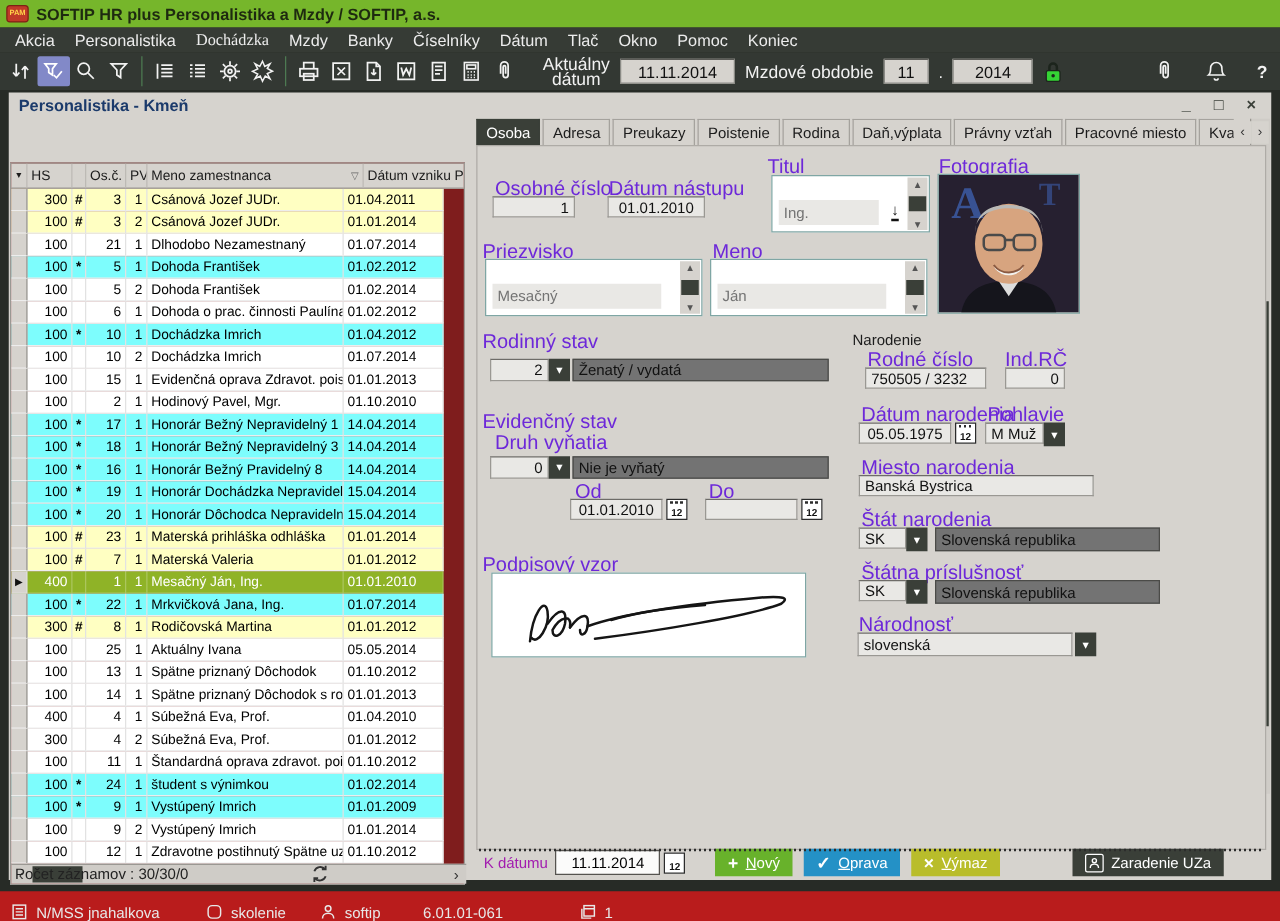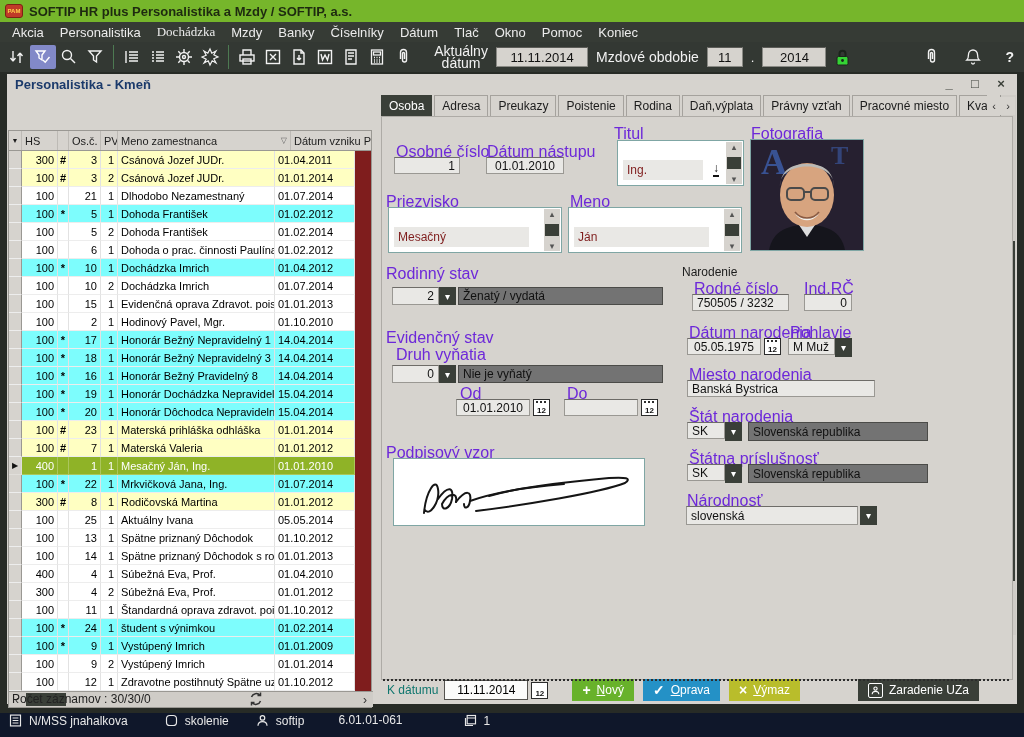--- a/index.html
+++ b/index.html
@@ -78,50 +78,50 @@
   .form-area { position:absolute; left:4px; right:4px; top:42px; bottom:24px; background:#d6d3ce; border:1px solid #aeaba6; }
   .lbl { position:absolute; font-size:16px; color:#6d28d9; white-space:nowrap; }
   .field { position:absolute; background:#e9e8e5; border:1px solid #9a9893; border-top-color:#6e6c68; font-size:12px; color:#111;
            display:flex; align-items:center; padding:0 4px; height:17px; white-space:nowrap; overflow:hidden; }
   .field.right { justify-content:flex-end; }
   .field.center { justify-content:center; }
   .field.dark-border { border:1px solid #4b4b48; background:#737373; }
   .dd-btn { position:absolute; background:#3a3f38; display:flex; align-items:center; justify-content:center; cursor:default; }
   .dd-btn::after { content:"▾"; color:#fff; font-size:10px; }
   .combo-box { position:absolute; background:#ffffff; border:1px solid #7fa6a4; }
-  .combo-inner { position:absolute; left:5px; bottom:5px; background:#e9e8e5; font-size:12px; color:#7f1d1d;
+  .combo-inner { position:absolute; left:5px; bottom:5px; background:#e9e8e5; font-size:12px; color:#737373;
                  display:flex; align-items:center; padding:0 4px; height:20px; }
   .combo-spin { position:absolute; right:1px; top:1px; bottom:1px; width:16px; background:#d6d3ce; }
   .combo-spin::before { content:"▴"; position:absolute; top:0; left:0; right:0; text-align:center; font-size:9px; color:#555; }
   .combo-spin::after { content:"▾"; position:absolute; bottom:0; left:0; right:0; text-align:center; font-size:9px; color:#555; }
   .spin-thumb { position:absolute; left:1px; right:1px; top:35%; height:30%; background:#3a3f38; }
   .drop-glyph { position:absolute; font-size:12px; color:#111; border-bottom:2px solid #111; line-height:10px; height:14px; }
   .cal { position:absolute; width:17px; height:17px; background:#fff; border:1px solid #2c2c2c; font-size:8px; font-weight:bold;
          color:#111; display:flex; align-items:flex-end; justify-content:center; }
   .cal::before { content:""; position:absolute; top:1px; left:2px; right:2px; height:2px;
                  background:repeating-linear-gradient(90deg,#2c2c2c 0 2px,transparent 2px 4px); }
   .group-lbl { position:absolute; font-size:12px; color:#1c1c1c; }
   .photo-box { position:absolute; border:1px solid #7fa6a4; }
   .sig-box { position:absolute; background:#fff; border:1px solid #7fa6a4; }
 
   .actions-row { position:absolute; left:4px; right:4px; bottom:2px; height:24px; display:flex; align-items:center; }
-  .k-datumu { font-size:12px; color:#0f766e; margin-left:6px; }
+  .k-datumu { font-size:12px; color:#a21caf; margin-left:6px; }
   .k-field { position:static; width:84px; height:20px; margin-left:6px; background:#fbfbfa; border:1px solid #55534f; font-size:12px;
              display:flex; align-items:center; justify-content:center; }
   .cal.inline { position:static; margin-left:3px; }
   .btn { height:22px; display:flex; align-items:center; gap:6px; padding:0 10px; color:#fff; font-size:12px; cursor:default; }
   .btn .bicon { font-size:14px; font-weight:bold; line-height:12px; }
   .btn-new { background:var(--btn-new-green,#68b22b); margin-left:24px; }
   .btn-edit { background:var(--btn-edit-blue,#2491c6); margin-left:9px; }
   .btn-del { background:var(--btn-delete-yellow,#b9bd2b); margin-left:9px; }
   .btn-assign { background:var(--btn-dark,#3a3f38); margin-left:58px; }
   .person-badge { width:15px; height:15px; border:1px solid #fff; border-radius:2px; display:flex; align-items:center; justify-content:center; }
 
   
-  .statusbar { position:absolute; left:0; right:0; bottom:0; height:24px; background:#0f172a; display:flex; align-items:flex-start;
+  .statusbar { position:absolute; left:0; right:0; bottom:0; height:24px; background:#b91c1c; display:flex; align-items:flex-end;
                color:#e8e8e8; font-size:12px; gap:8px; padding-left:8px; }
   .sb-item { display:flex; align-items:center; gap:6px; }
 </style>
 </head>
 <body>
 
 <div class="titlebar">
   <span class="app-icon">PAM</span>
   <span class="title-text">SOFTIP HR plus Personalistika a Mzdy / SOFTIP, a.s.</span>
 </div>

